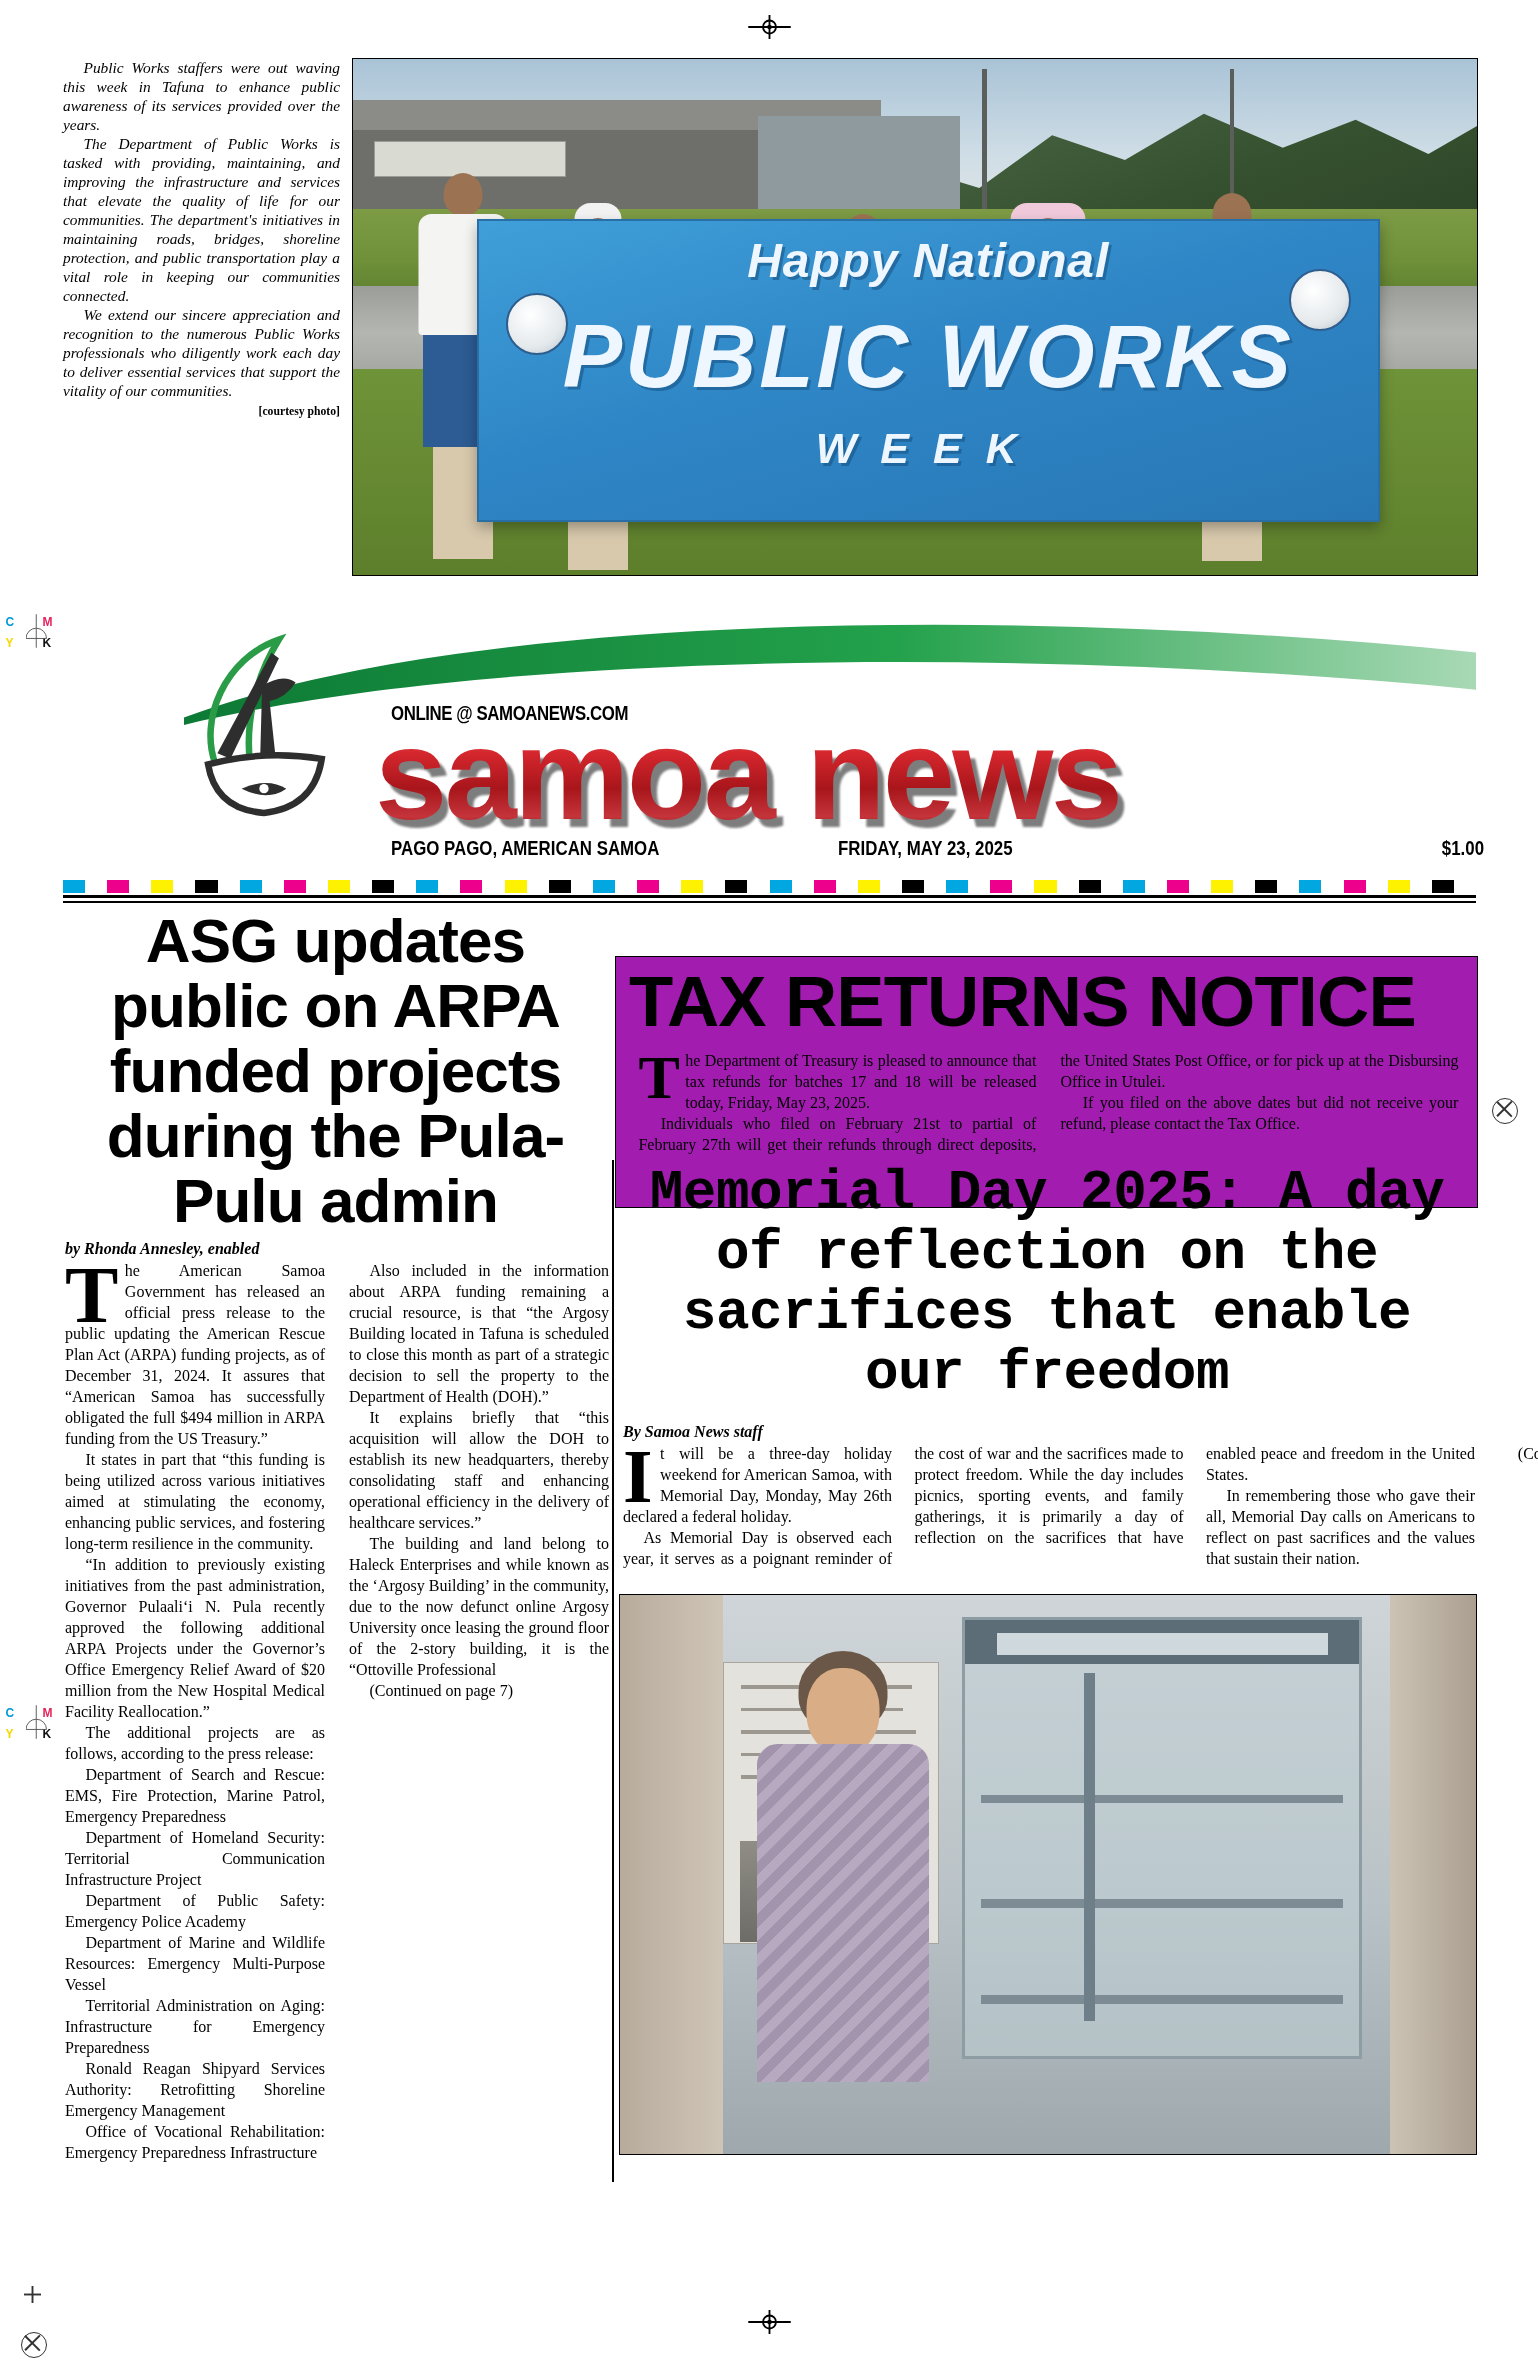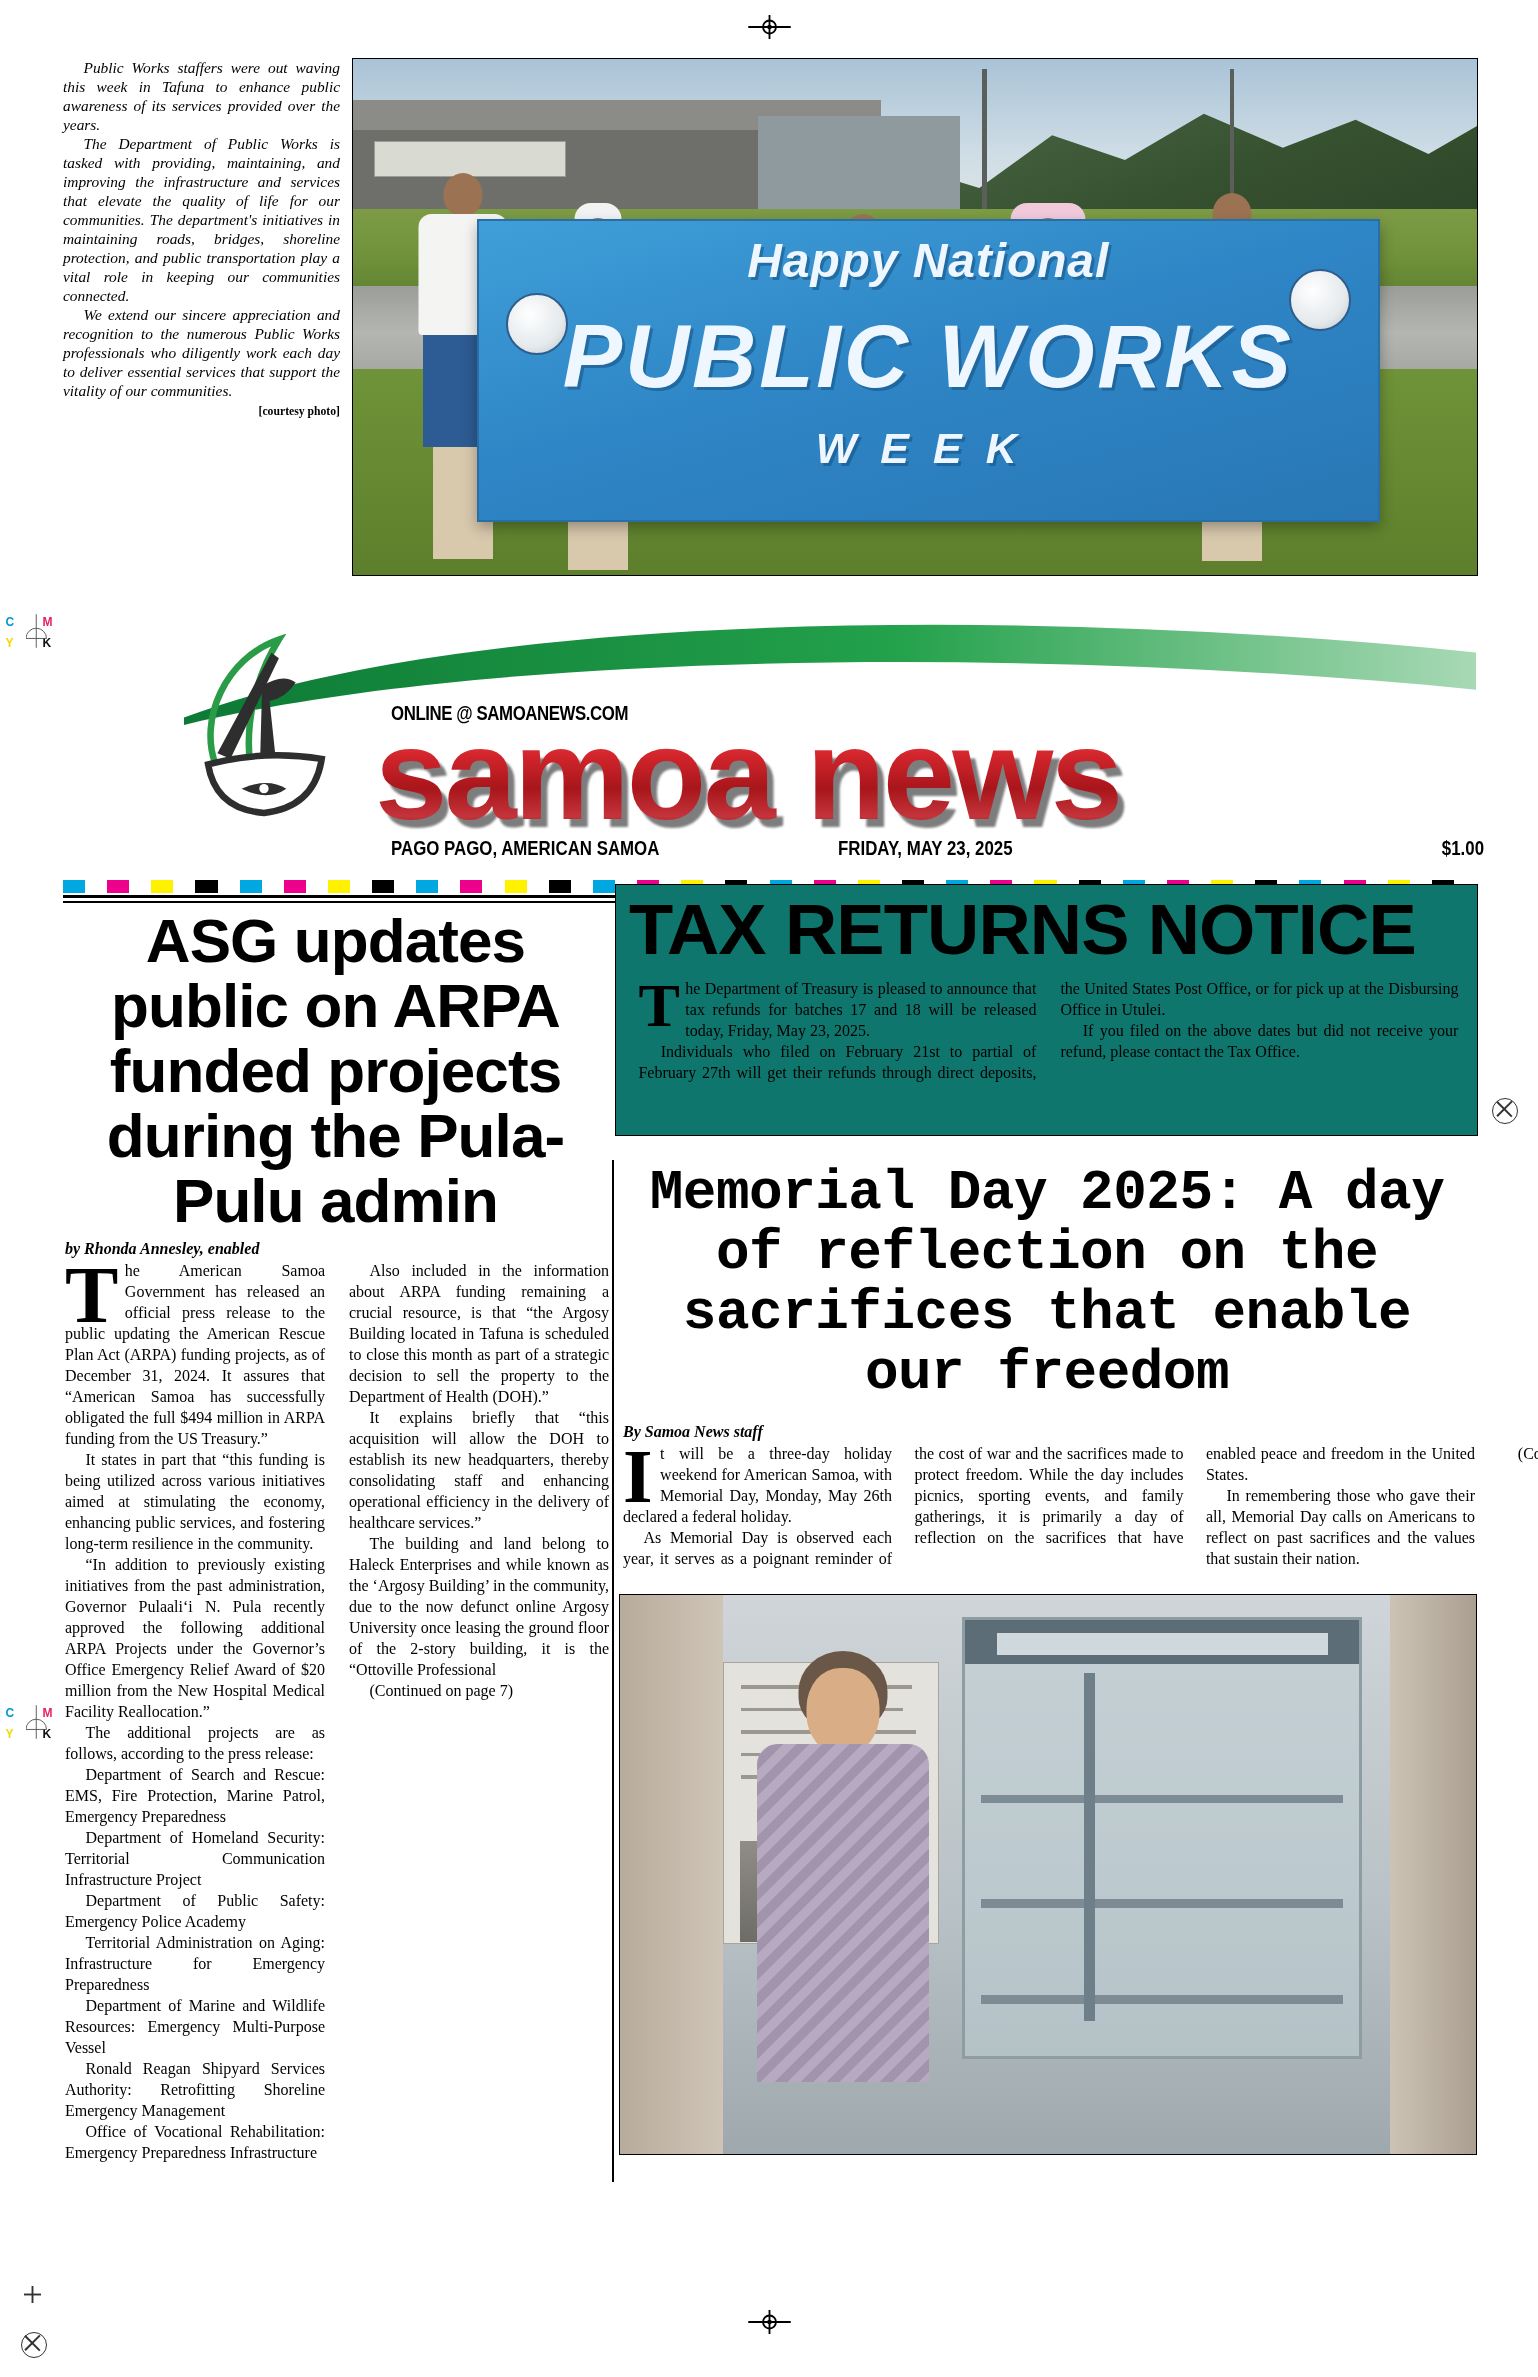--- a/index.html
+++ b/index.html
@@ -92,22 +92,22 @@
   .colorstrip i{flex:1 1 auto;height:100%;}
   .ruleA{position:absolute;left:63px;top:895px;width:1413px;height:2.8px;background:#000;}
   .ruleB{position:absolute;left:63px;top:901px;width:1413px;height:1.9px;background:#000;}
 
   
   .leadhead{position:absolute;left:65px;top:908px;width:541px;
         font-family:"Liberation Sans Narrow","Liberation Sans",sans-serif;font-weight:bold;
         font-size:62px;line-height:65px;text-align:center;letter-spacing:-0.9px;}
 
   
-  .taxbox{position:absolute;left:615px;top:884px;width:861px;height:250px;
-        background:#0f766e;border:1.9px solid #000;}
+  .taxbox{position:absolute;left:615px;top:956px;width:861px;height:250px;
+        background:#a21caf;border:1.9px solid #000;}
   .taxhead{position:absolute;left:13px;top:5.6px;width:845px;
         font-family:"Liberation Sans Narrow","Liberation Sans",sans-serif;font-weight:bold;
         font-size:71px;line-height:78px;letter-spacing:-0.9px;white-space:nowrap;
         transform:scaleX(1.02);transform-origin:left top;}
   .taxbody{position:absolute;left:22.4px;top:93px;width:820px;height:149px;
         column-count:2;column-gap:24px;}
   .taxbody p{margin:0;font:16px/21px "Liberation Serif",serif;text-align:justify;text-indent:22.4px;}
   .taxbody p.first{text-indent:0;}
   .dropT{float:left;font:bold 62px/48px "Liberation Serif",serif;margin:2.8px 5.6px -3.7px 0;}
 
@@ -401,22 +401,22 @@
   <div class="artL">
     <div class="byline">by Rhonda Annesley, enabled</div>
     <div class="colwrap">
       <p class="noind"><span class="dropT2">T</span><span>he American Samoa Government has released an official press release to the public updating the American Rescue Plan Act (ARPA) funding projects, as of December 31, 2024. It assures that “American Samoa has successfully obligated the full $494 million in ARPA funding from the US Treasury.”</span></p>
       <p>It states in part that “this funding is being utilized across various initiatives aimed at stimulating the economy, enhancing public services, and fostering long-term resilience in the community.</p>
       <p>“In addition to previously existing initiatives from the past administration, Governor Pulaali‘i N. Pula recently approved the following additional ARPA Projects under the Governor’s Office Emergency Relief Award of $20 million from the New Hospital Medical Facility Reallocation.”</p>
       <p>The additional projects are as follows, according to the press release:</p>
       <p>Department of Search and Rescue: EMS, Fire Protection, Marine Patrol, Emergency Preparedness</p>
       <p>Department of Homeland Security: Territorial Communication Infrastructure Project</p>
       <p>Department of Public Safety: Emergency Police Academy</p>
+      <p>Department of Marine and Wildlife Resources: Emergency Multi-Purpose Vessel</p>
       <p>Territorial Administration on Aging: Infrastructure for Emergency Preparedness</p>
-      <p>Department of Marine and Wildlife Resources: Emergency Multi-Purpose Vessel</p>
       <p>Ronald Reagan Shipyard Services Authority: Retrofitting Shoreline Emergency Management</p>
       <p>Office of Vocational Rehabilitation: Emergency Preparedness Infrastructure</p>
       <p>Also included in the information about ARPA funding remaining a crucial resource, is that “the Argosy Building located in Tafuna is scheduled to close this month as part of a strategic decision to sell the property to the Department of Health (DOH).”</p>
       <p>It explains briefly that “this acquisition will allow the DOH to establish its new headquarters, thereby consolidating staff and enhancing operational efficiency in the delivery of healthcare services.”</p>
       <p>The building and land belong to Haleck Enterprises and while known as the ‘Argosy Building’ in the community, due to the now defunct online Argosy University once leasing the ground floor of the 2-story building, it is the “Ottoville Professional</p>
       <p class="contd">(Continued on page 7)</p>
     </div>
   </div>
 
   <div class="memhead">Memorial Day 2025: A day of reflection on the sacrifices that enable our freedom</div>

